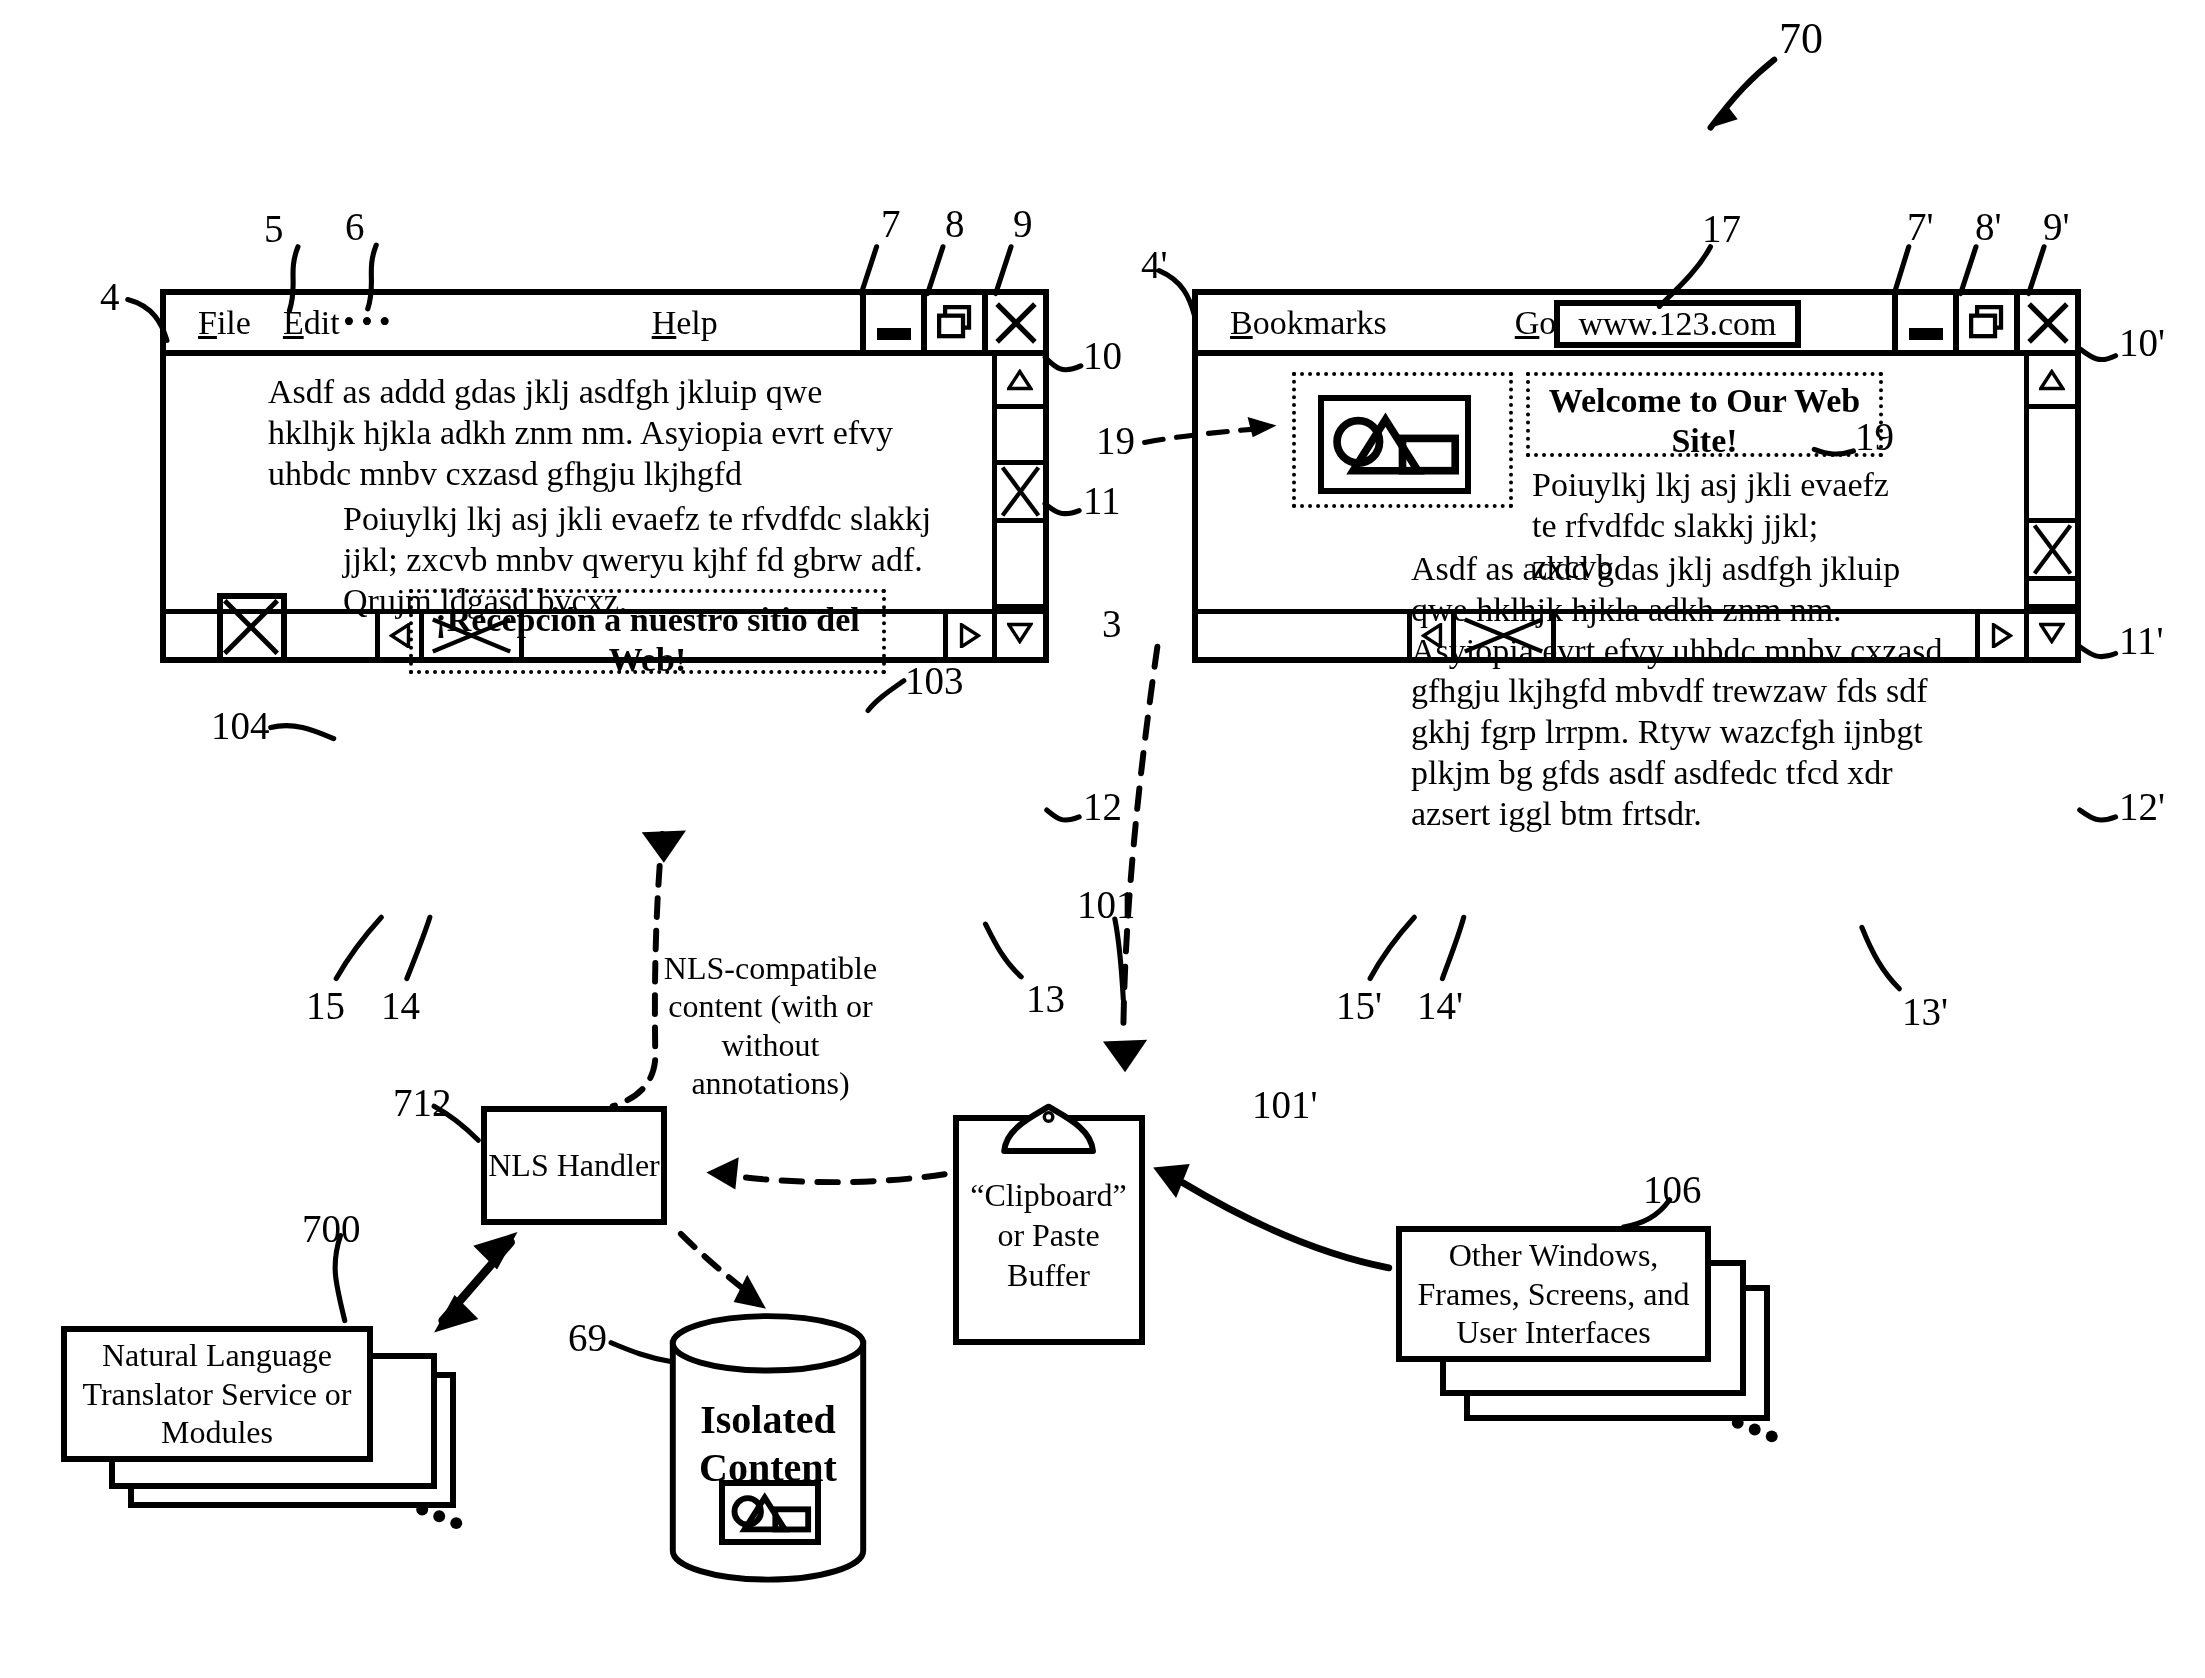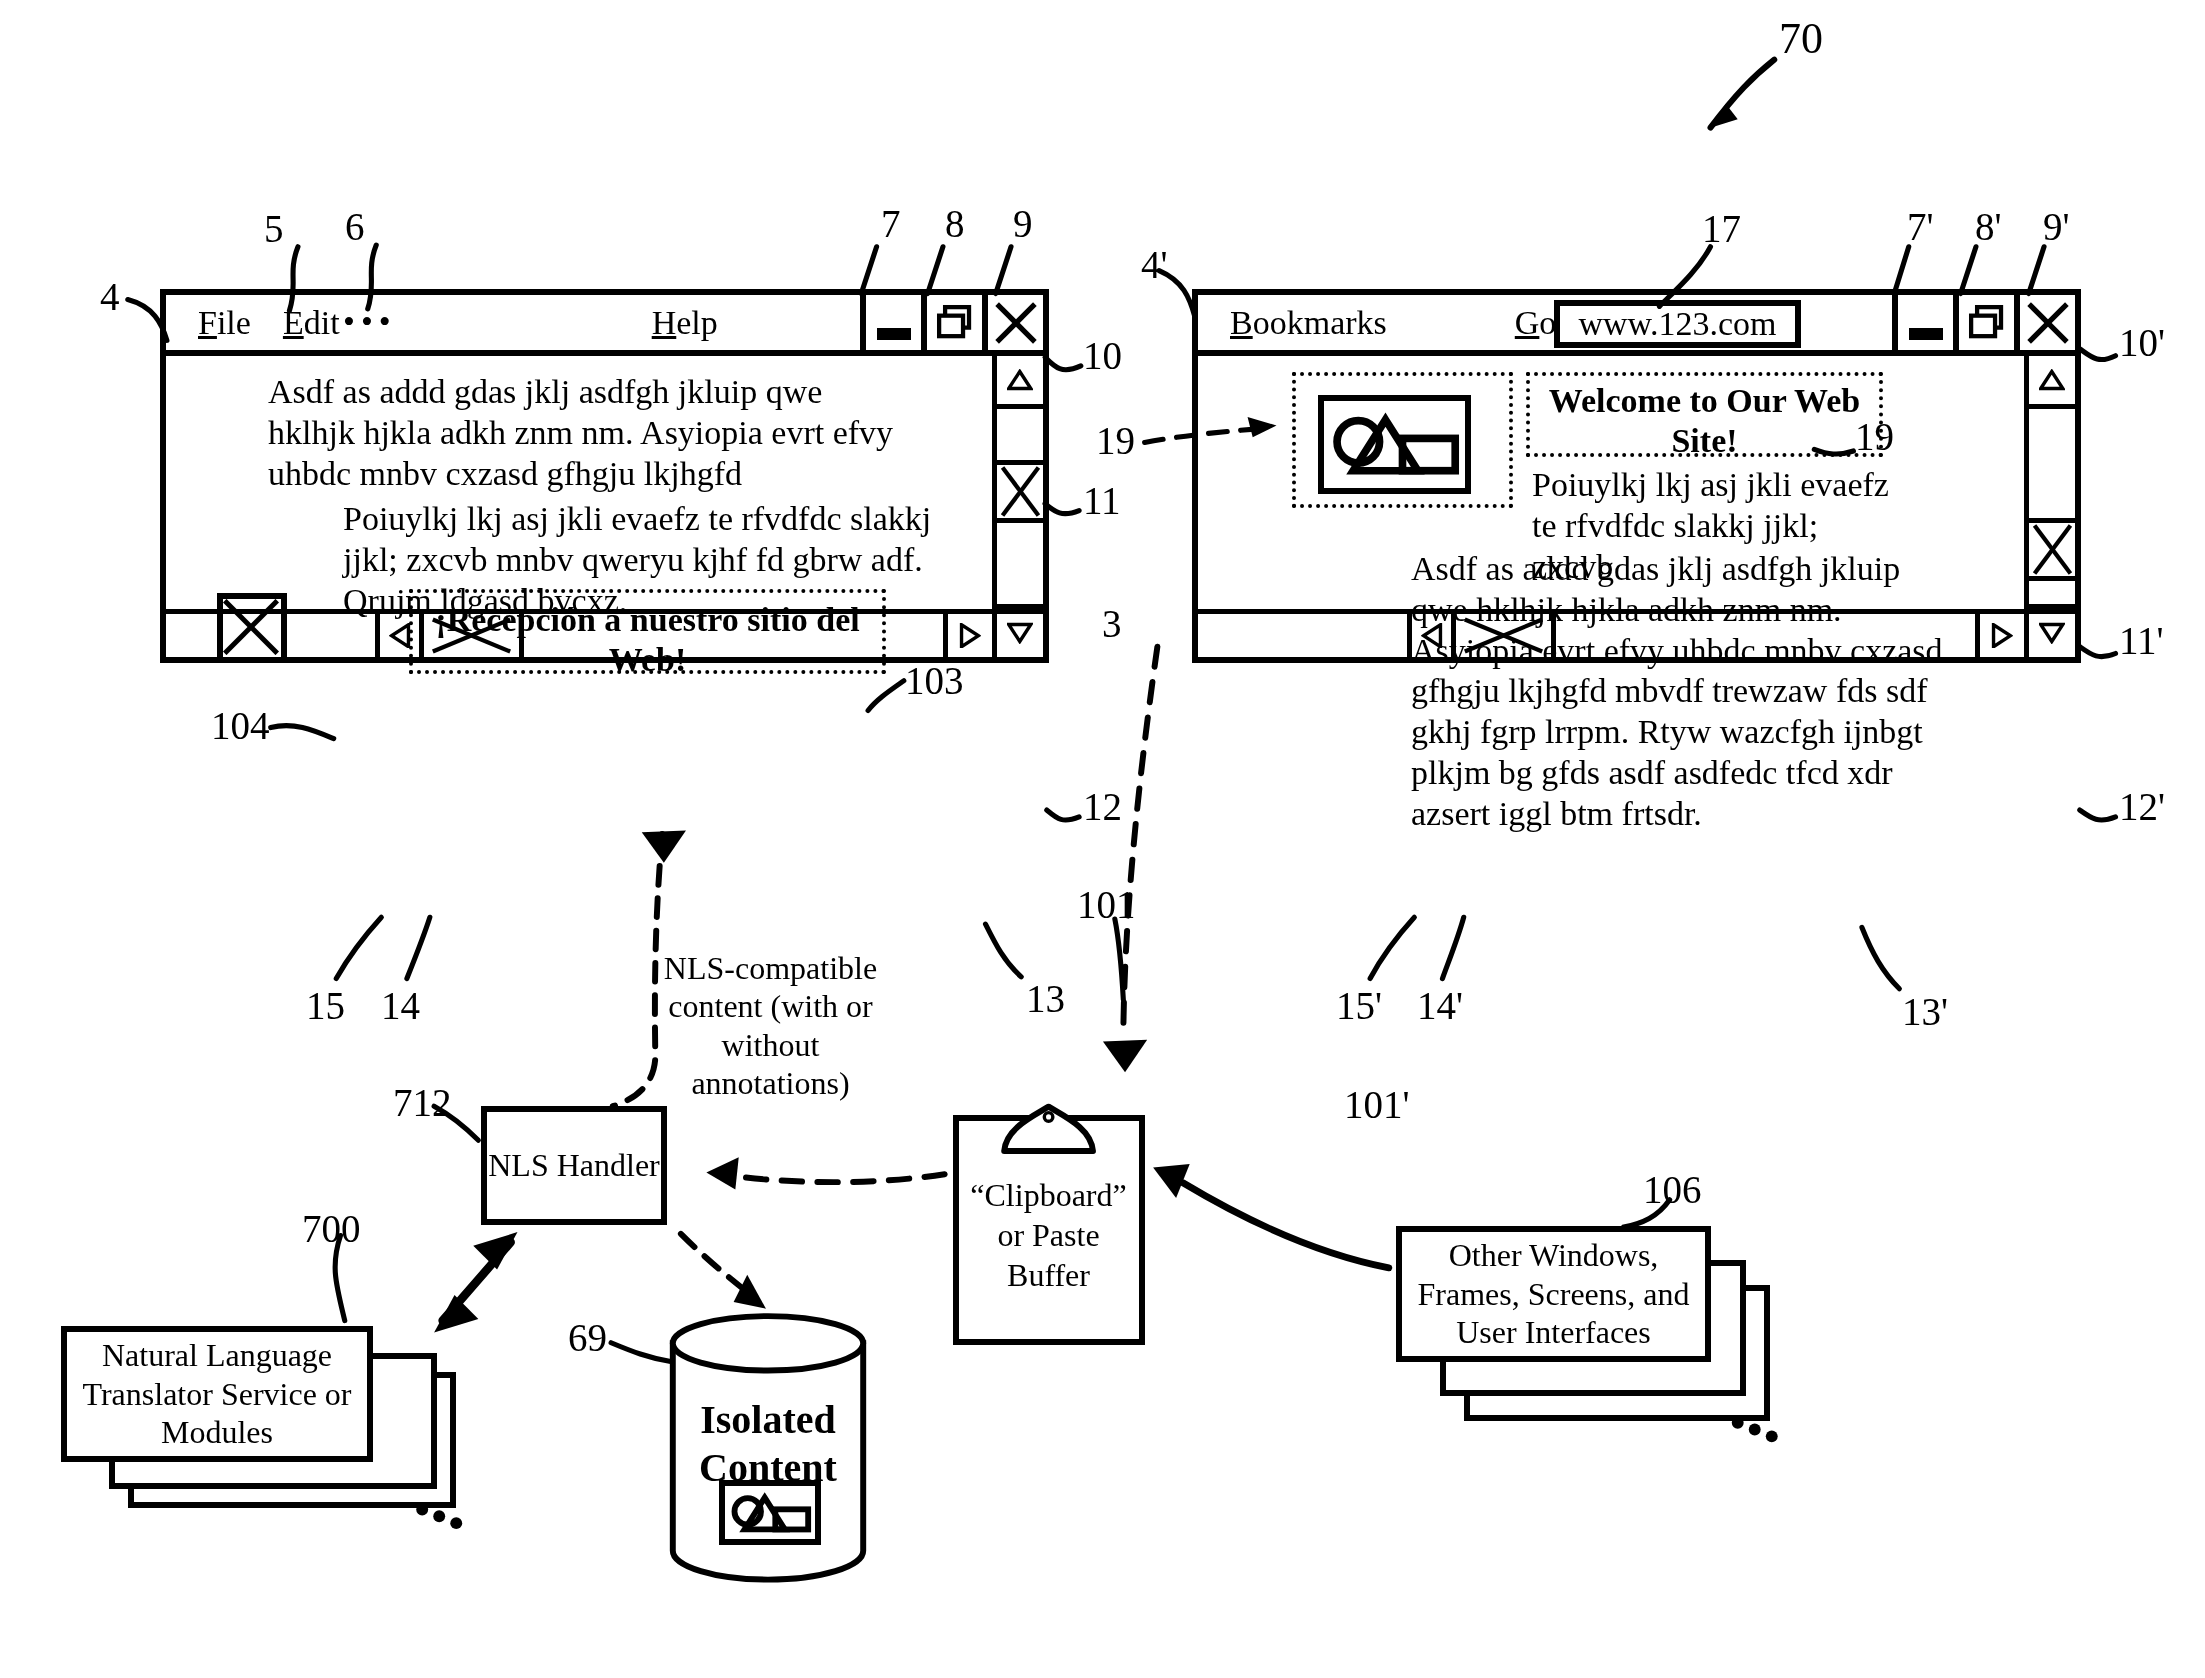--- a/index.html
+++ b/index.html
@@ -437,21 +437,21 @@
 <div class="ref" style="left:2119px; top:621px;">11'</div>
 <div class="ref" style="left:2119px; top:787px;">12'</div>
 <div class="ref" style="left:1902px; top:992px;">13'</div>
 <div class="ref" style="left:1417px; top:986px;">14'</div>
 <div class="ref" style="left:1336px; top:986px;">15'</div>
 <div class="ref" style="left:1096px; top:421px;">19</div>
 <div class="ref" style="left:1855px; top:417px;">19</div>
 
 <div class="ref" style="left:1102px; top:604px;">3</div>
 <div class="ref" style="left:1077px; top:885px;">101</div>
-<div class="ref" style="left:1344px; top:1085px;">101'</div>
+<div class="ref" style="left:1252px; top:1085px;">101'</div>
 <div class="ref" style="left:393px; top:1083px;">712</div>
 <div class="ref" style="left:302px; top:1209px;">700</div>
 <div class="ref" style="left:568px; top:1318px;">69</div>
 <div class="ref" style="left:1643px; top:1170px;">106</div>
 
 <svg class="overlay" viewBox="0 0 2591 1972" width="2205" height="1678">
   <g fill="none" stroke="#000" stroke-width="6" stroke-linecap="round">
 
     <path d="M2085 70 C 2060 90, 2040 110, 2010 150" stroke-width="7"></path>
     <polygon points="2010,150 2042,140 2028,122" fill="#000" stroke="none"></polygon>

